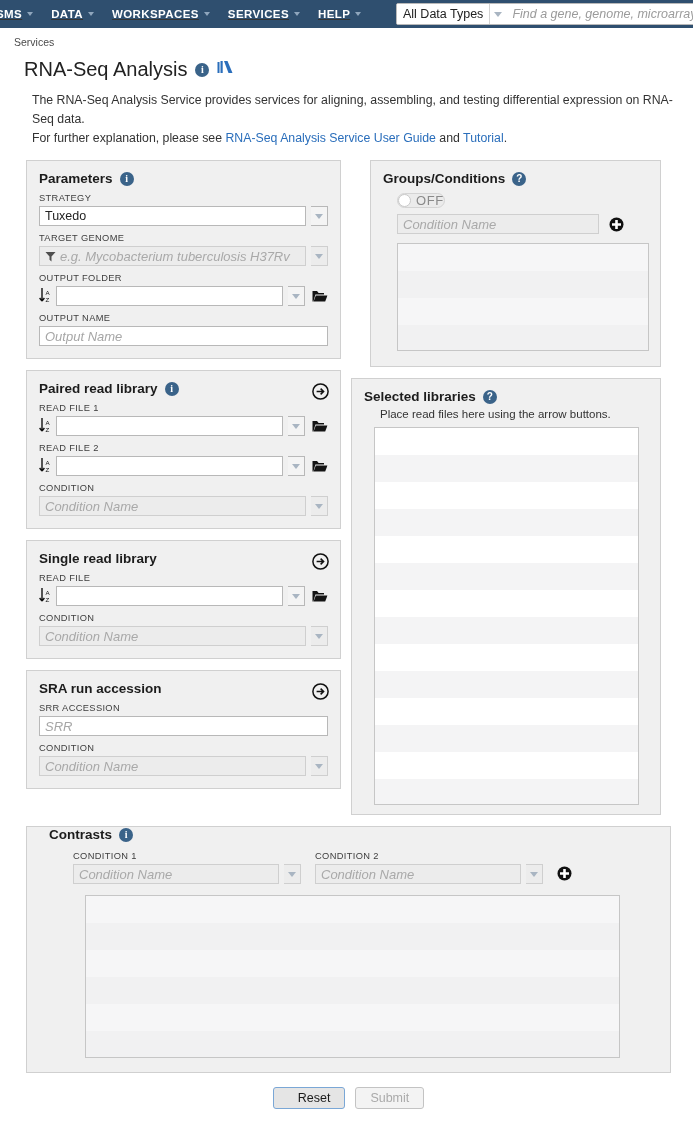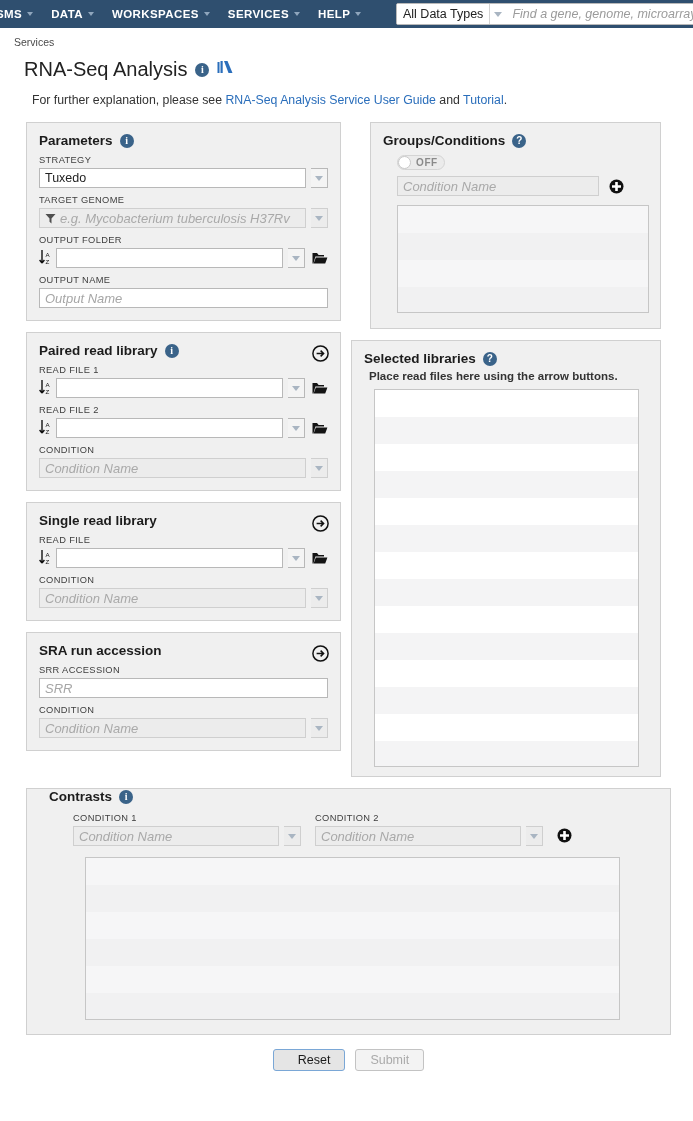--- a/index.html
+++ b/index.html
@@ -12,20 +12,21 @@
     overflow: hidden;
   }
 
   
   .navbar {
     height: 28px;
     background: #2f4f6f;
     display: flex;
     align-items: center;
     position: relative;
+    text-decoration: underline;
   }
   .nav-items { display: flex; align-items: center; padding-left: 0; }
   .nav-item {
     color: #ffffff;
     font-size: 11.5px;
     font-weight: bold;
     letter-spacing: .4px;
     padding: 0 9px;
     display: flex;
     align-items: center;
@@ -192,38 +193,38 @@
     margin: 2px 0 6px 14px;
   }
   .toggle-knob {
     width: 13px; height: 13px; border-radius: 50%;
     background: #fff;
     border: 1px solid #c9c9c9;
     margin-left: 0px;
     flex: none;
   }
   .toggle-label {
-    font-size: 10px; font-weight: bold; color: #8a8a8a;
+    font-size: 13px; font-weight: normal; color: #8a8a8a;
     letter-spacing: .6px; margin-left: 5px;
   }
 
   .plus-icon { width: 15px; height: 15px; flex: none; }
 
   .listbox {
     background: #ffffff;
     border: 1px solid #c6c6c6;
     overflow: hidden;
   }
   .listbox .stripe { height: 27px; background: #ffffff; }
   .listbox .stripe:nth-child(even) { background: #f4f4f5; }
   .listbox.gray { background: #f5f5f6; }
   .listbox.gray .stripe { background: #f6f6f7; }
   .listbox.gray .stripe:nth-child(even) { background: #f1f1f2; }
 
-  .subnote { font-size: 11.5px; color: #333; margin: -3px 0 7px 5px; font-weight: bold; }
+  .subnote { font-size: 11.5px; color: #333; margin: -3px 0 7px 16px; }
 
   
   .panel-wide { margin: 0 0 0 0; }
   .contrast-row { display: flex; align-items: flex-end; gap: 14px; padding-left: 34px; }
   .contrast-field { width: 228px; }
 
   
   .btnbar { display: flex; justify-content: center; gap: 10px; padding-top: 14px; }
   .btn {
     font-size: 12.5px;
@@ -286,20 +287,21 @@
       <svg width="17" height="15" viewBox="0 0 17 15" aria-hidden="true">
         <rect x="0.5" y="2" width="2" height="11" fill="#2a6ebb"></rect>
         <rect x="3.5" y="1" width="2.2" height="12" fill="#2a6ebb"></rect>
         <path d="M7 1 L10.5 1 L15.5 13 L11.5 13 Z" fill="#2a6ebb"></path>
       </svg>
     </span>
   </div>
 </div>
 
 <div class="desc">
+  <div>The RNA-Seq Analysis Service provides services for aligning, assembling, and testing differential expression on RNA-Seq data.</div>
   <div>
     <span>For further explanation, please see </span><a href="#">RNA-Seq Analysis Service User Guide</a><span> and </span><a href="#">Tutorial</a><span>.</span>
   </div>
 </div>
 
 <div class="content">
   <div class="cols">
 
     <div class="col-left">
 

